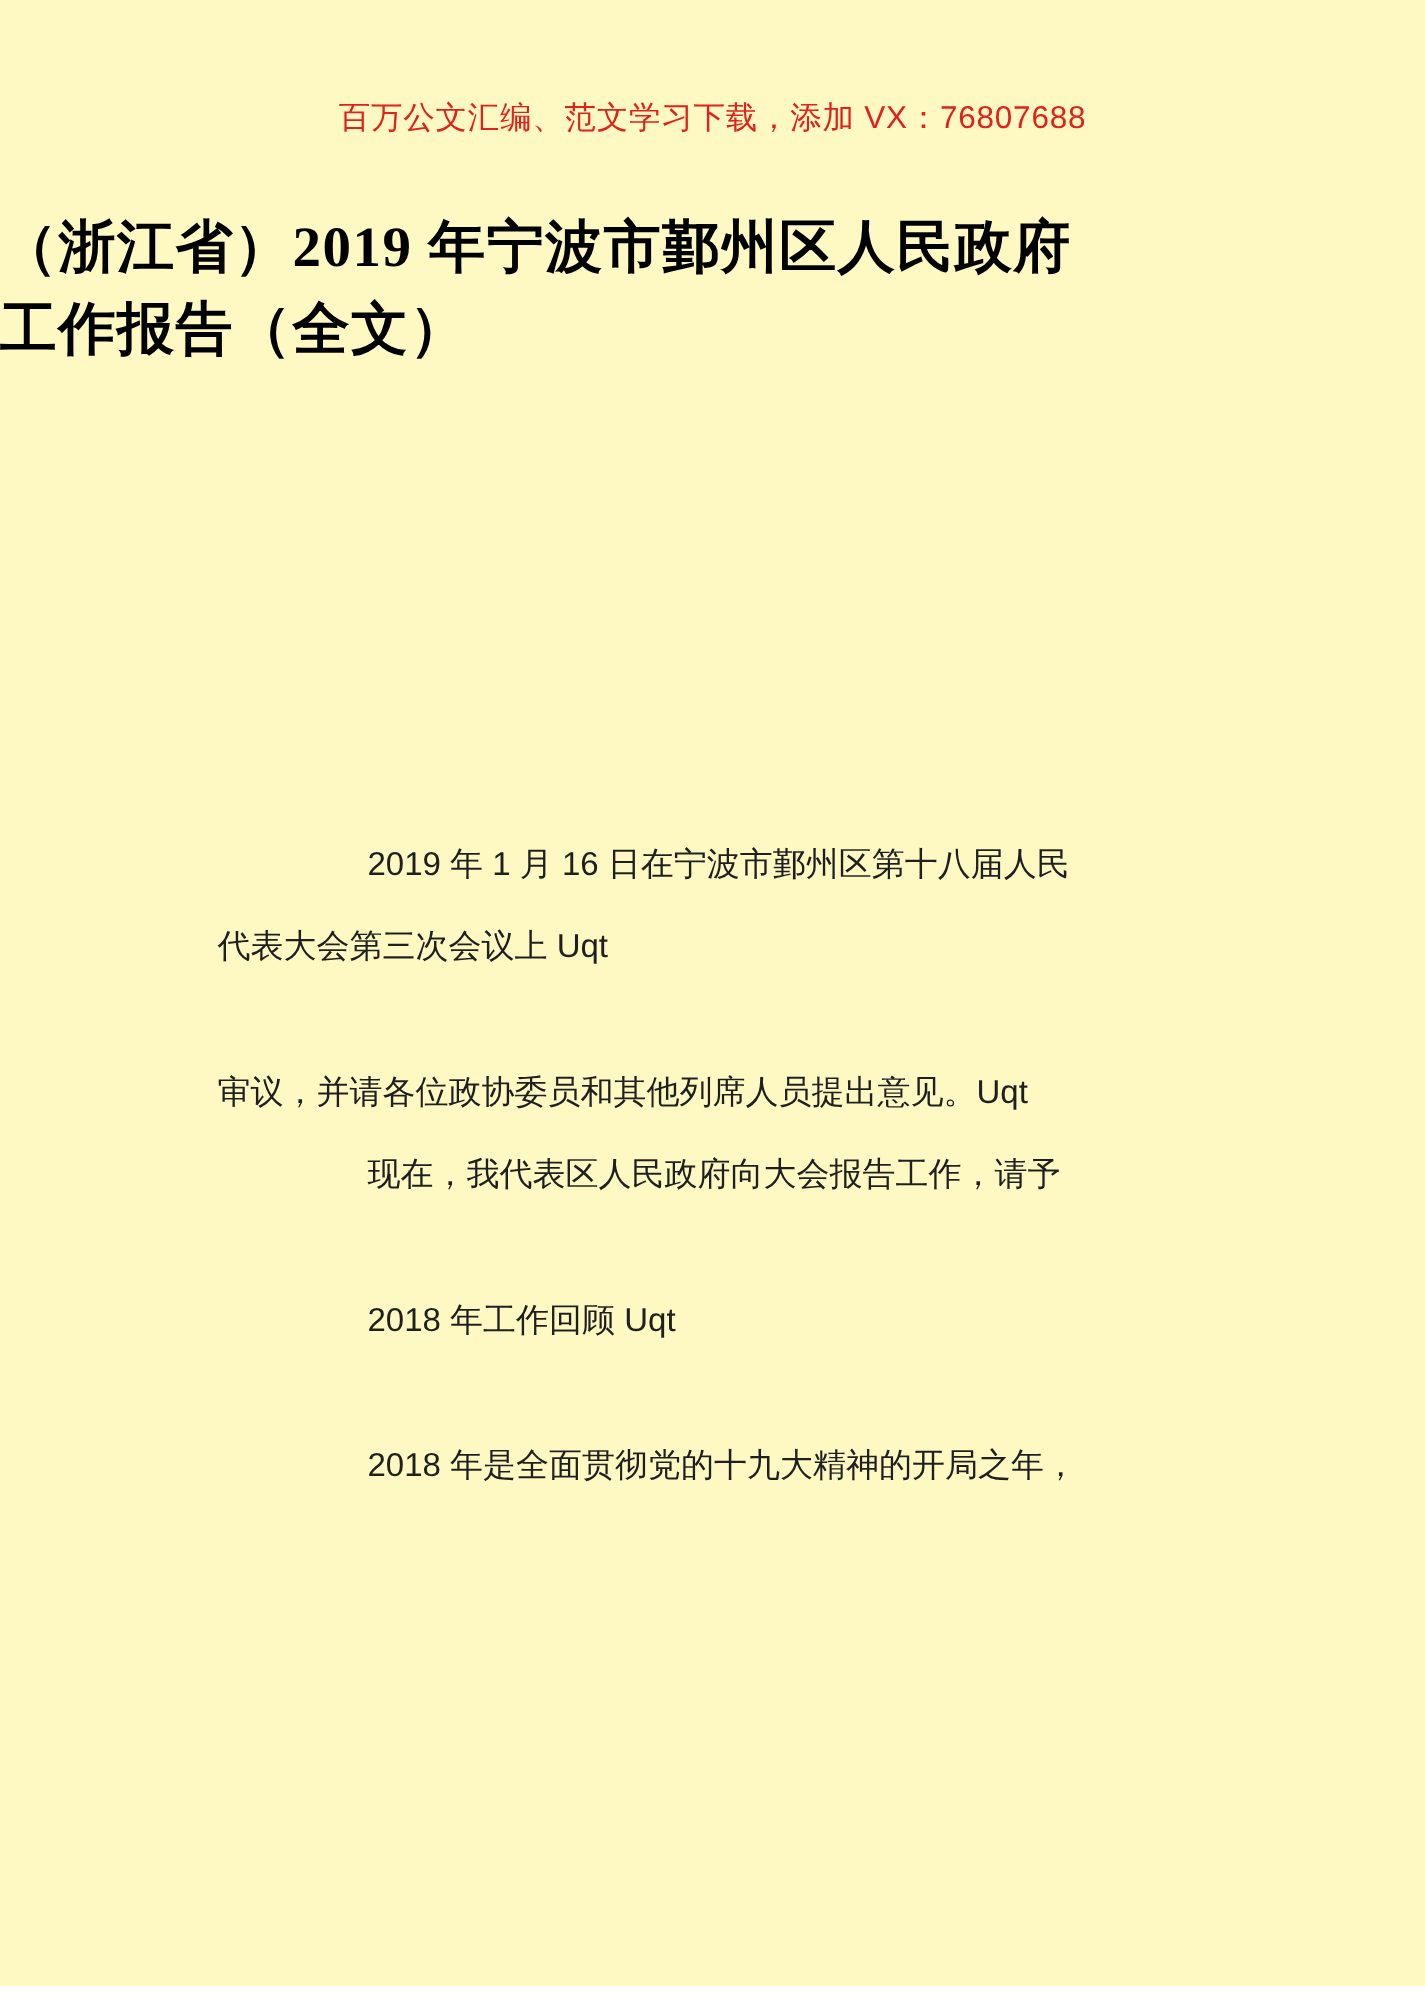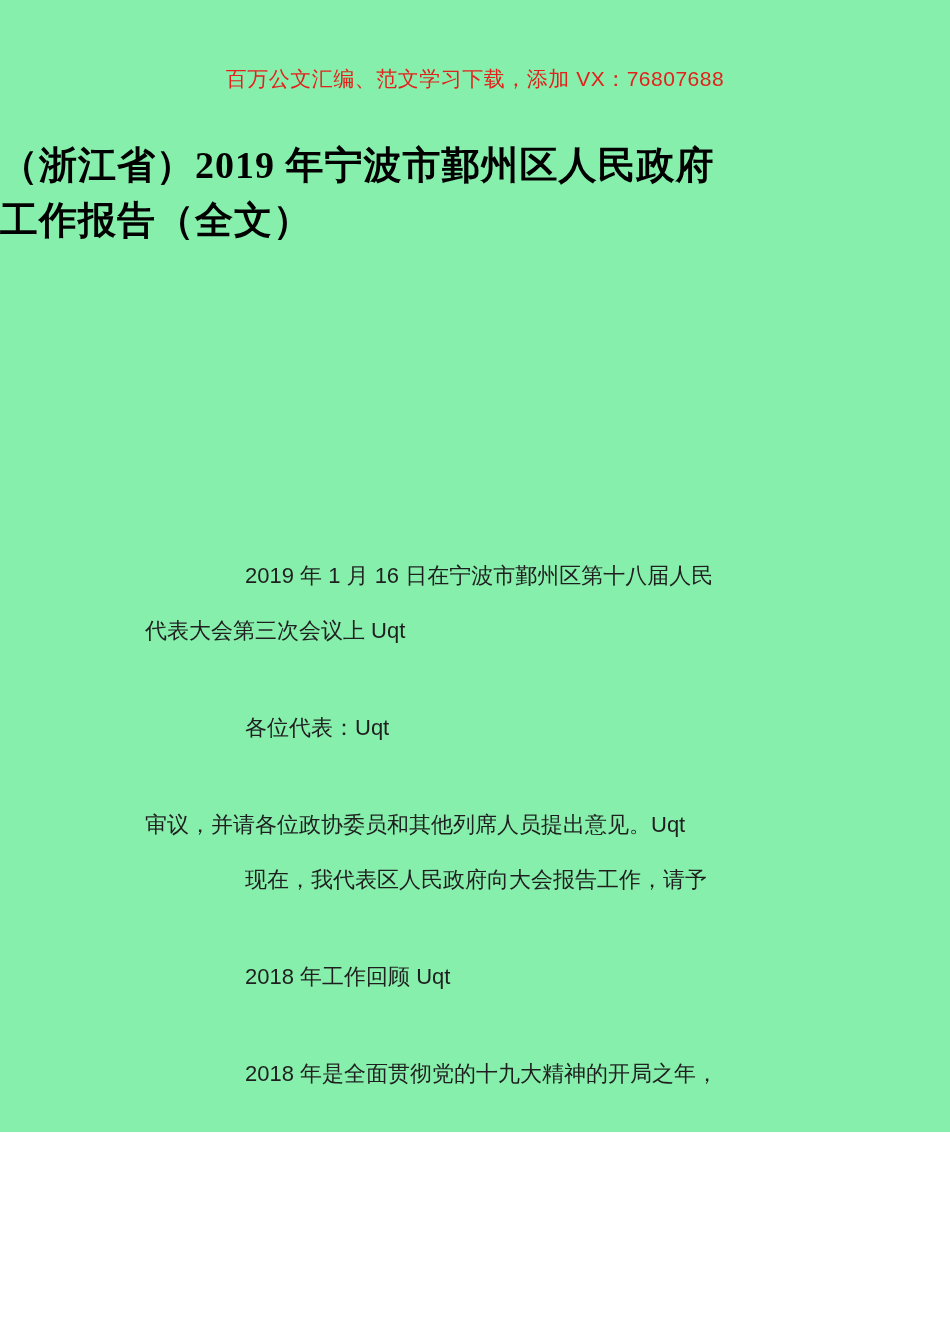--- a/index.html
+++ b/index.html
@@ -3,23 +3,23 @@
 <meta charset="utf-8">
 <style>
   * { margin: 0; padding: 0; box-sizing: border-box; }
   html, body {
     background: #ffffff;
     font-family: "Liberation Sans", "DejaVu Sans", sans-serif;
   }
   .page {
     position: relative;
     width: 950px;
-    height: 1132px;
+    height: 1324px;
     margin: 0 auto;
-    background: #86efac;
+    background: #fef9c3;
     overflow: hidden;
   }
   .notice {
     position: absolute;
     top: 64px;
     left: 0;
     width: 100%;
     text-align: center;
     font-size: 21px;
     line-height: 30px;
@@ -67,23 +67,20 @@
   </h1>
 
   <div class="content">
 
     <p class="para">
       <span class="line first">2019 年 1 月 16 日在宁波市鄞州区第十八届人民</span>
       <span class="line">代表大会第三次会议上 Uqt</span>
     </p>
 
 
-    <p class="para">
-      <span class="line first">各位代表：Uqt</span>
-    </p>
 
     <p class="para">
       <span class="line">审议，并请各位政协委员和其他列席人员提出意见。Uqt</span>
       <span class="line first">现在，我代表区人民政府向大会报告工作，请予</span>
     </p>
 
     <p class="para">
       <span class="line first">2018 年工作回顾 Uqt</span>
     </p>
 

